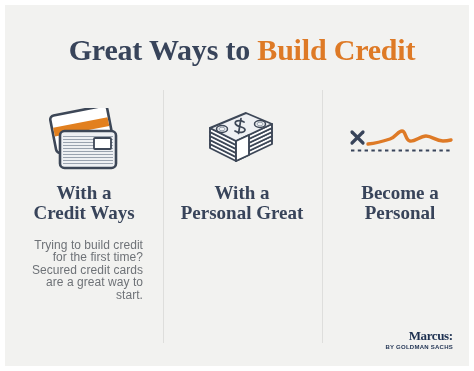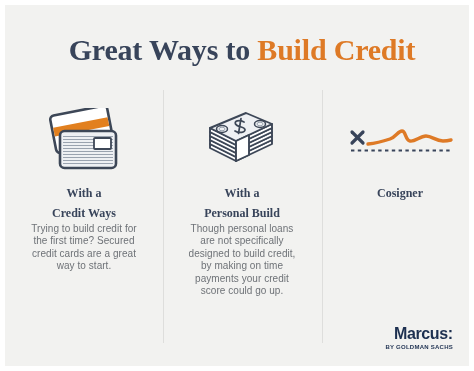--- a/index.html
+++ b/index.html
@@ -74,50 +74,51 @@
   .icon-box {
     height: 78px;
     display: flex;
     align-items: center;
     justify-content: center;
   }
 
   .col-heading {
     font-family: "Liberation Serif", "DejaVu Serif", serif;
     font-weight: bold;
-    font-size: 12px;
+    font-size: 19px;
     line-height: 20px;
     color: #38445a;
     text-align: center;
     margin-top: 4px;
   }
   .col-heading .hl2 { display: block; }
 
   .col-body {
     font-family: "Liberation Sans", sans-serif;
-    font-size: 10px;
+    font-size: 12px;
     line-height: 12.4px;
     color: #6e7277;
-    text-align: center;
+    text-align: right;
+    margin-top: 16px;
     width: 118px;
     letter-spacing: 0.05px;
   }
 
   
   .logo {
     position: absolute;
     right: 16px;
     bottom: 16px;
     text-align: right;
     line-height: 1;
   }
   .logo-main {
-    font-family: Liberation Sans, sans-serif;
-    font-weight: bold;
-    font-size: 16px;
+    font-family: Liberation Serif, serif;
+    font-weight: bold;
+    font-size: 13px;
     letter-spacing: -0.4px;
     color: #1d3050;
     display: block;
     margin-top: 30px;
   }
   .logo-main .colon {
     color: #1d3050;
     letter-spacing: 0;
   }
   .logo-sub {
@@ -212,42 +213,42 @@
             <ellipse cx="58" cy="16" rx="5.5" ry="3.4"></ellipse>
           </g>
           <g stroke="#9aa3af" stroke-width="1">
             <ellipse cx="20" cy="21" rx="3" ry="1.8" fill="none"></ellipse>
             <ellipse cx="58" cy="16" rx="3" ry="1.8" fill="none"></ellipse>
           </g>
         </svg>
       </div>
       <div class="col-heading">
         <span>With a</span>
-        <span class="hl2">Personal Build</span>
-      </div>
-      <div class="col-body">Though personal loans are not specifically designed to build credit, by making on time payments your credit score could go up.</div>
+        <span class="hl2">Personal Great</span>
+      </div>
     </div>
 
     <div class="col">
       <div class="icon-box">
         <svg width="112" height="48" viewBox="0 0 112 48" xmlns="http://www.w3.org/2000/svg">
 
           <g stroke="#38445a" stroke-width="3.2" stroke-linecap="round">
             <line x1="8" y1="16" x2="19" y2="27"></line>
             <line x1="19" y1="16" x2="8" y2="27"></line>
           </g>
 
           <path d="M24 28 C34 27 40 25 46 23 C52 21 54 15 58 15 C62 15 61 24 66 25
                    C71 26 76 20 82 20 C88 20 92 25 99 25 C103 25 105 24.5 107 24" fill="none" stroke="#de7a26" stroke-width="3.4" stroke-linecap="round" stroke-linejoin="round"></path>
 
           <line x1="7" y1="34.5" x2="108" y2="34.5" stroke="#38445a" stroke-width="2.2" stroke-dasharray="3.4 3.4" stroke-linecap="butt"></line>
         </svg>
       </div>
       <div class="col-heading">
-        <span class="hl2">Cosigner</span>
+        <span>Become a</span>
+        <span class="hl2">Personal</span>
       </div>
     </div>
 
   </div>
 
   <div class="logo">
     <span class="logo-main"><span>Marcus</span><span class="colon">:</span></span>
     <span class="logo-sub">BY GOLDMAN SACHS</span>
   </div>
 

